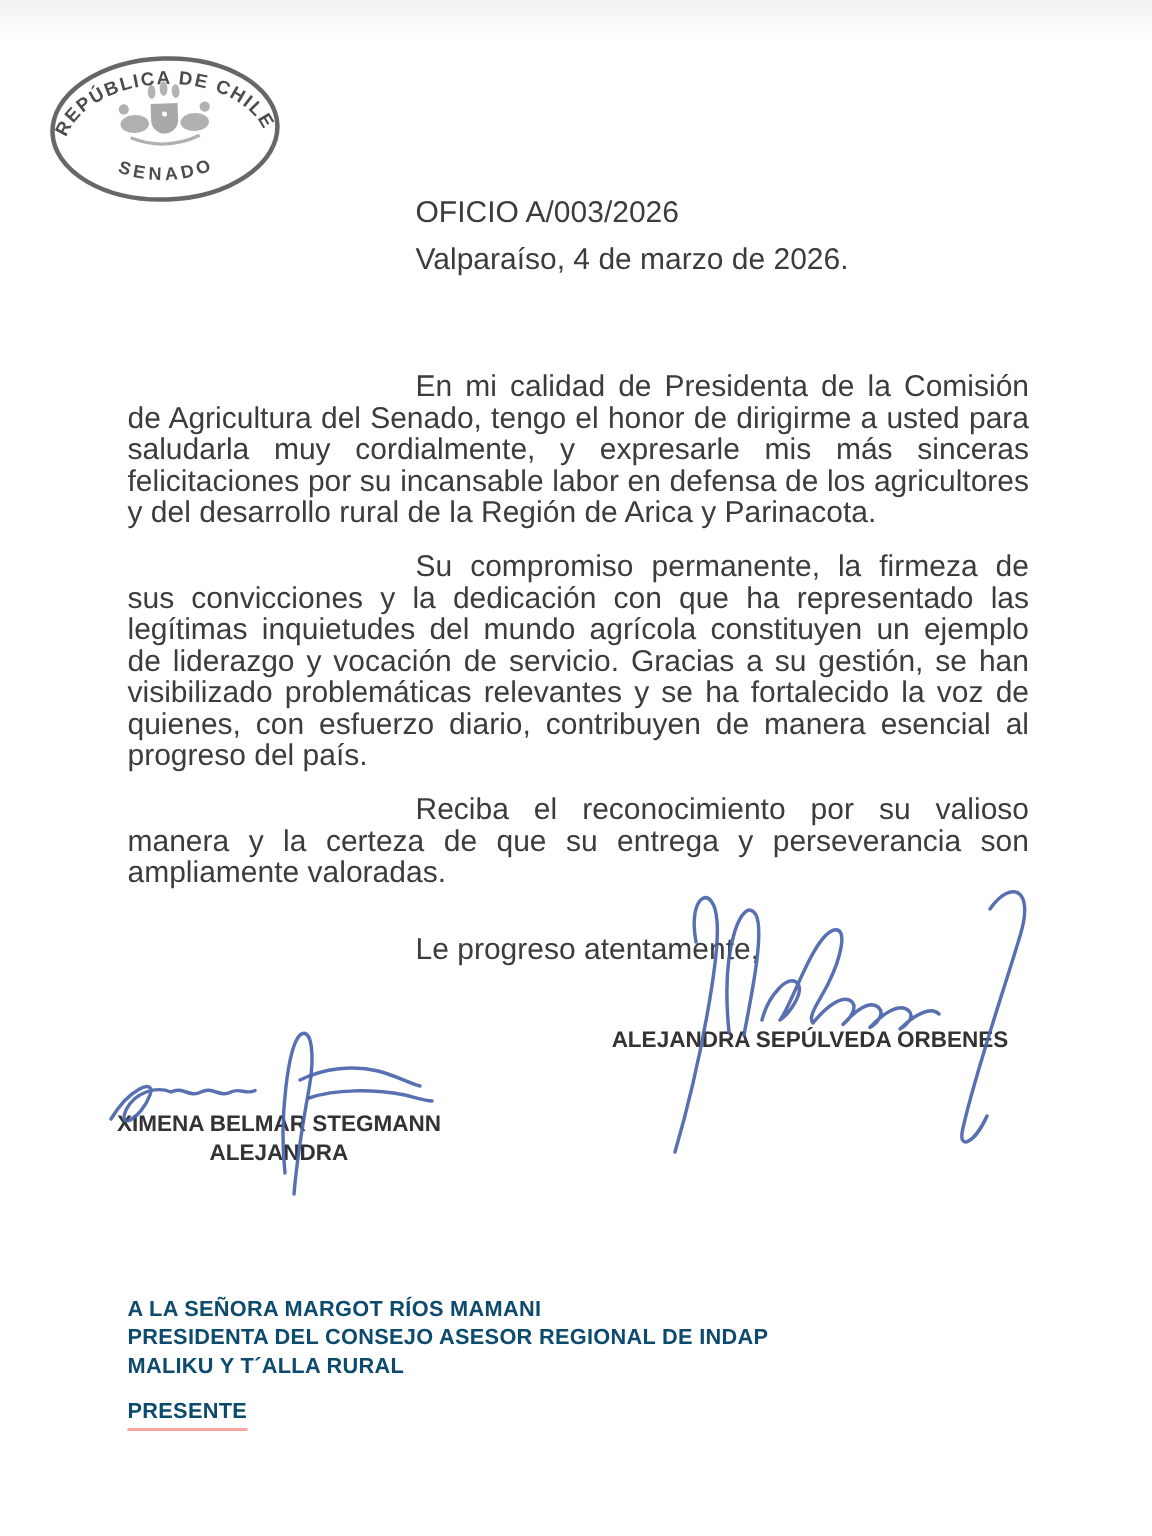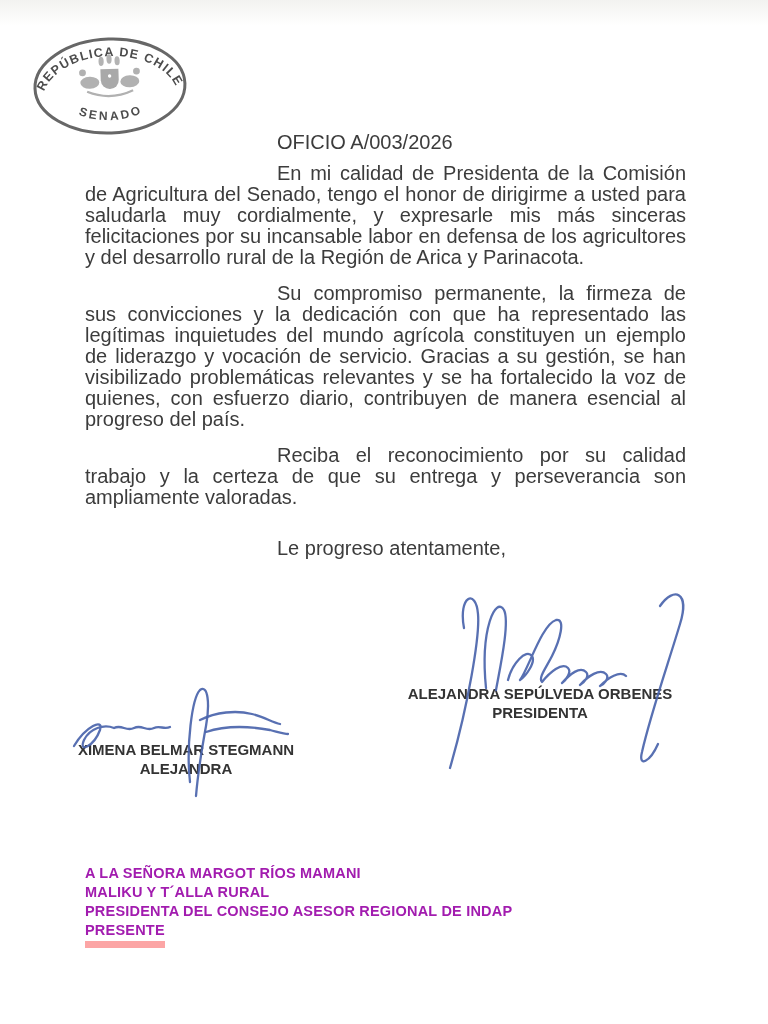--- a/index.html
+++ b/index.html
@@ -62,28 +62,29 @@
     stroke: #4a64ab;
     stroke-width: 2.3;
     stroke-linecap: round;
     stroke-linejoin: round;
     opacity: 0.92;
   }
 
   
   .addressee {
     position: absolute; left: 85px; top: 864px;
-    font-weight: bold; color: #a21caf;
+    font-weight: bold; color: #0c4a6e;
     font-size: 14.5px; line-height: 19px;
     letter-spacing: 0.2px;
   }
   .presente-line span {
-    border-bottom: 7px solid #fca5a5;
+    border-bottom: 2px solid #fca5a5;
     padding-bottom: 1px;
     display: inline-block;
+    margin-top: 11px;
   }
 
   
   .seal text {
     font-family: "Liberation Sans", sans-serif;
     font-weight: bold;
     fill: #4c4c4c;
   }
   .seal .arc-top    { font-size: 12.5px; letter-spacing: 1.2px; }
   .seal .arc-bottom { font-size: 12px;   letter-spacing: 2.6px; }
@@ -110,48 +111,48 @@
       <ellipse cx="-20" cy="-2" rx="9.5" ry="6" fill="#979797"></ellipse>
       <circle cx="-27" cy="-12" r="3.4" fill="#979797"></circle>
       <ellipse cx="20" cy="-2" rx="9.5" ry="6" fill="#979797"></ellipse>
       <circle cx="27" cy="-12" r="3.4" fill="#979797"></circle>
       <path d="M -23,7 q 23,10 46,0" fill="none" stroke="#979797" stroke-width="2.2"></path>
     </g>
   </svg>
 
   <div class="letter-column">
     <div class="oficio-line">OFICIO A/003/2026</div>
+    <div class="date-line">Valparaíso, 4 de marzo de 2026.</div>
     <p class="body-par">En mi calidad de Presidenta de la Comisión de Agricultura del Senado, tengo el honor de dirigirme a usted para saludarla muy cordialmente, y expresarle mis más sinceras felicitaciones por su incansable labor en defensa de los agricultores y del desarrollo rural de la Región de Arica y Parinacota.</p>
     <p class="body-par">Su compromiso permanente, la firmeza de sus convicciones y la dedicación con que ha representado las legítimas inquietudes del mundo agrícola constituyen un ejemplo de liderazgo y vocación de servicio. Gracias a su gestión, se han visibilizado problemáticas relevantes y se ha fortalecido la voz de quienes, con esfuerzo diario, contribuyen de manera esencial al progreso del país.</p>
-    <p class="body-par">Reciba el reconocimiento por su calidad trabajo y la certeza de que su entrega y perseverancia son ampliamente valoradas.</p>
+    <p class="body-par">Reciba el reconocimiento por su valioso manera y la certeza de que su entrega y perseverancia son ampliamente valoradas.</p>
     <div class="closing-line">Le progreso atentamente,</div>
   </div>
 
   <svg class="sig-ink sig-ink-right" viewBox="0 0 300 192" aria-hidden="true">
     <path d="M 56,44 C 50,12 68,4 70,30 C 72,52 60,122 42,184"></path>
     <path d="M 78,104 C 72,44 88,12 96,26 C 102,38 92,84 88,106"></path>
     <path d="M 100,96 C 104,80 118,64 124,72 C 128,78 118,92 112,96 C 120,86 134,40 148,36 C 158,34 152,56 144,72 C 138,84 130,94 134,98 C 142,88 154,78 160,84 C 164,88 158,96 154,99 C 162,90 172,82 178,88 C 182,92 176,99 172,101 C 180,92 192,84 198,90 C 202,94 196,100 192,102 C 200,94 212,86 218,92"></path>
     <path d="M 252,22 C 266,2 282,8 272,40 C 260,80 242,132 234,168 C 230,184 242,178 250,160"></path>
   </svg>
   <div class="sig-name-block sig-right">
     <div>ALEJANDRA SEPÚLVEDA ORBENES</div>
-    <div>PRESIDENTA</div>
   </div>
 
   <svg class="sig-ink sig-ink-left" viewBox="0 0 252 118" aria-hidden="true">
     <path d="M 14,64 C 26,44 44,36 40,48 C 34,64 18,72 24,58 C 30,46 44,42 54,46 C 62,42 66,50 74,46 C 82,42 86,50 94,46 C 100,43 104,48 110,45"></path>
     <path d="M 130,100 C 126,64 132,16 140,8 C 148,2 150,22 146,44 C 142,66 138,90 136,114"></path>
     <path d="M 140,38 C 156,30 176,28 192,32 C 204,35 212,40 220,42"></path>
     <path d="M 146,50 C 164,44 188,44 210,48 C 218,50 224,52 228,52"></path>
   </svg>
   <div class="sig-name-block sig-left">
     <div>XIMENA BELMAR STEGMANN</div>
     <div>ALEJANDRA</div>
   </div>
 
   <div class="addressee">
     <div>A LA SEÑORA MARGOT RÍOS MAMANI</div>
+    <div>PRESIDENTA DEL CONSEJO ASESOR REGIONAL DE INDAP</div>
     <div>MALIKU Y T´ALLA RURAL</div>
-    <div>PRESIDENTA DEL CONSEJO ASESOR REGIONAL DE INDAP</div>
     <div class="presente-line"><span>PRESENTE</span></div>
   </div>
 
 </div>
 
 </body></html>

